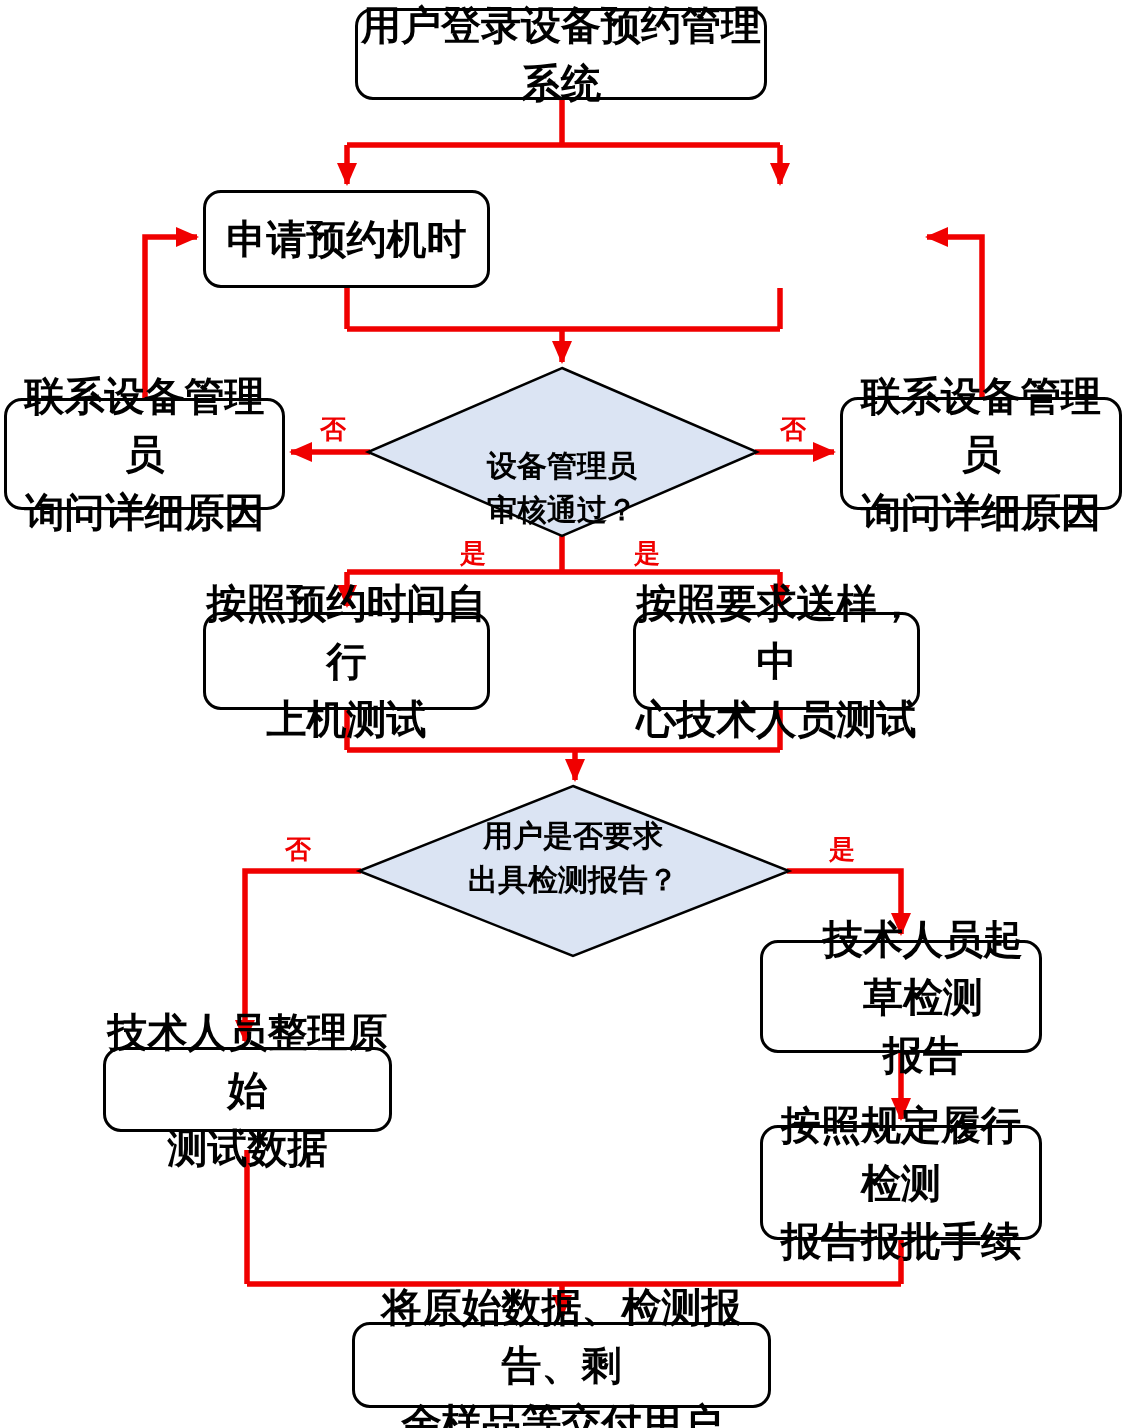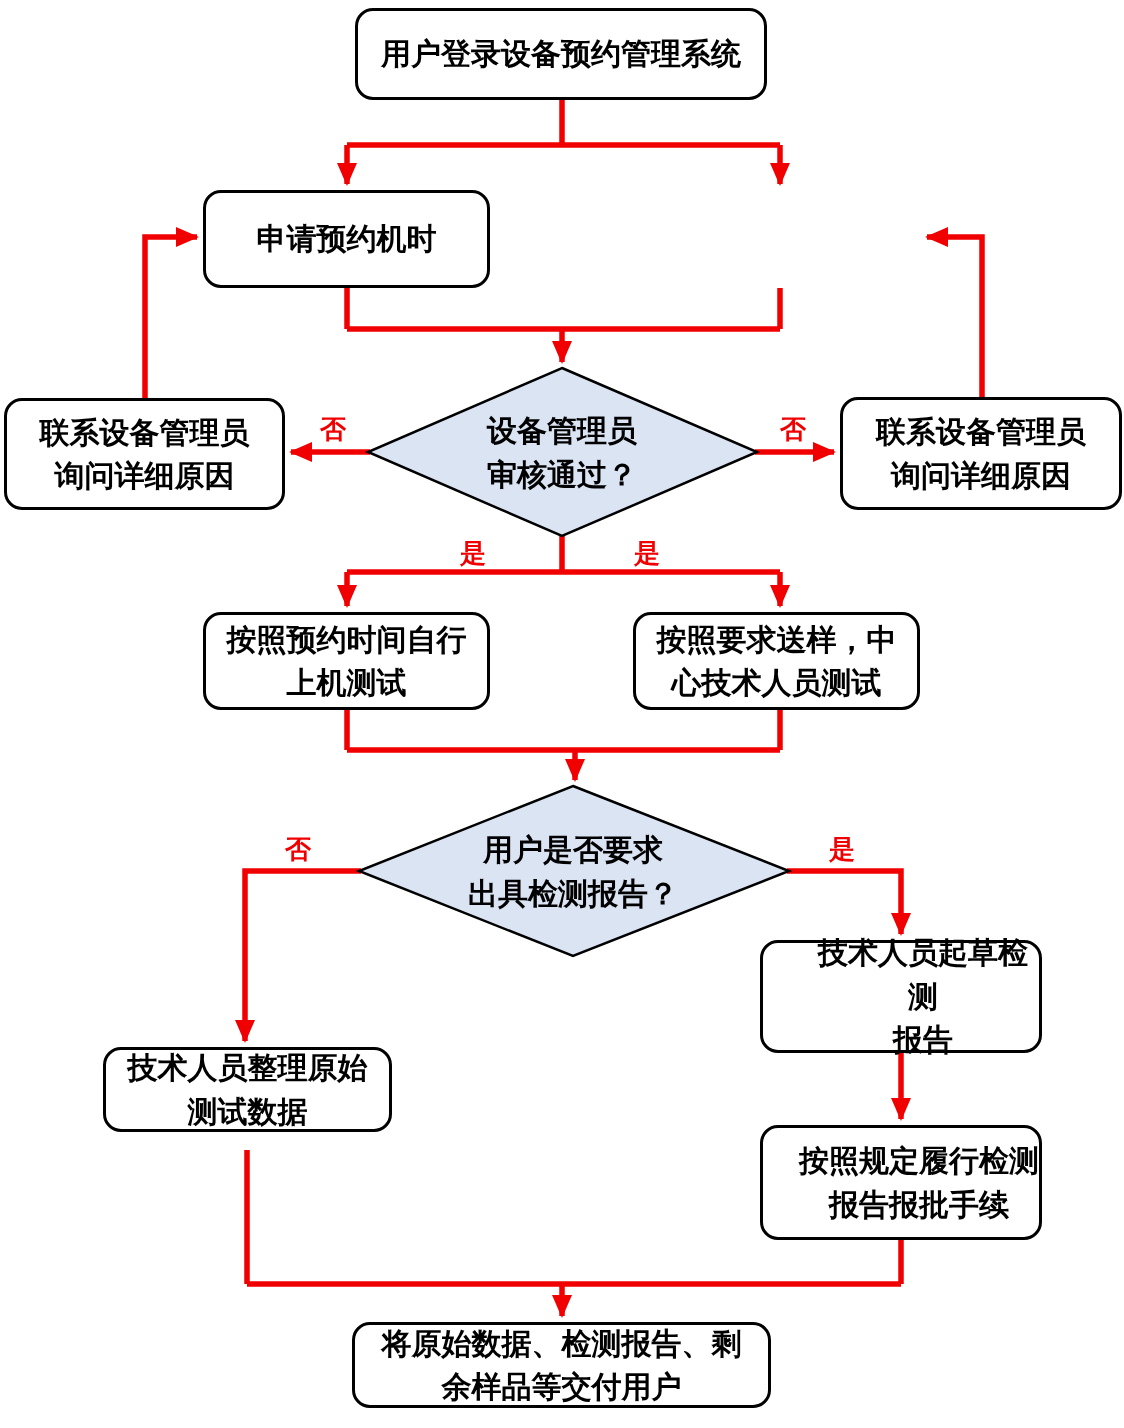--- a/index.html
+++ b/index.html
@@ -34,36 +34,37 @@
   .box {
     position: absolute;
     box-sizing: border-box;
     border: 3px solid var(--node-border, #000000);
     border-radius: 18px;
     background: #ffffff;
     display: flex;
     align-items: center;
     justify-content: center;
     text-align: center;
-    font-size: 30px;
+    font-size: 40px;
     font-weight: 600;
     color: #000000;
     line-height: 1.45;
     white-space: pre-line;
   }
   .diamond-label {
     position: absolute;
     transform: translate(-50%, -50%);
     text-align: center;
     font-size: 30px;
     font-weight: 700;
     color: #000000;
     line-height: 1.45;
     white-space: pre-line;
     pointer-events: none;
+    margin-top: 35px;
   }
   .edge-label {
     position: absolute;
     transform: translate(-50%, -50%);
     font-size: 26px;
     font-weight: 700;
     color: var(--arrow, #f00000);
     line-height: 1;
   }
 </style>
@@ -151,21 +152,21 @@
 报告报批手续</span>
   </div>
 
   <div class="box" style="left:352px; top:1322px; width:419px; height:86px;">
     <span>将原始数据、检测报告、剩
 余样品等交付用户</span>
   </div>
 
   <div class="diamond-label" style="left:562px; top:452px;">设备管理员
 审核通过？</div>
-  <div class="diamond-label" style="left:573px; top:871px;">用户是否要求
+  <div class="diamond-label" style="left:573px; top:822px;">用户是否要求
 出具检测报告？</div>
 
   <div class="edge-label" style="left:333px; top:429px;">否</div>
   <div class="edge-label" style="left:793px; top:429px;">否</div>
   <div class="edge-label" style="left:473px; top:553px;">是</div>
   <div class="edge-label" style="left:647px; top:553px;">是</div>
   <div class="edge-label" style="left:298px; top:849px;">否</div>
   <div class="edge-label" style="left:842px; top:849px;">是</div>
 
 </div>

